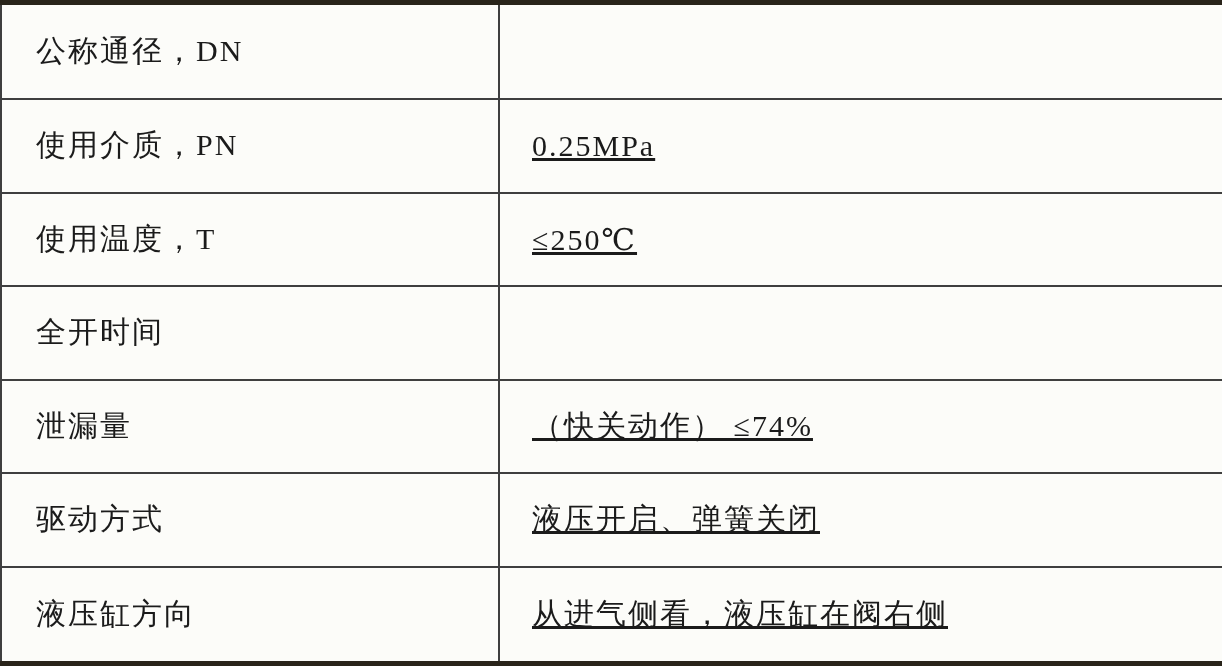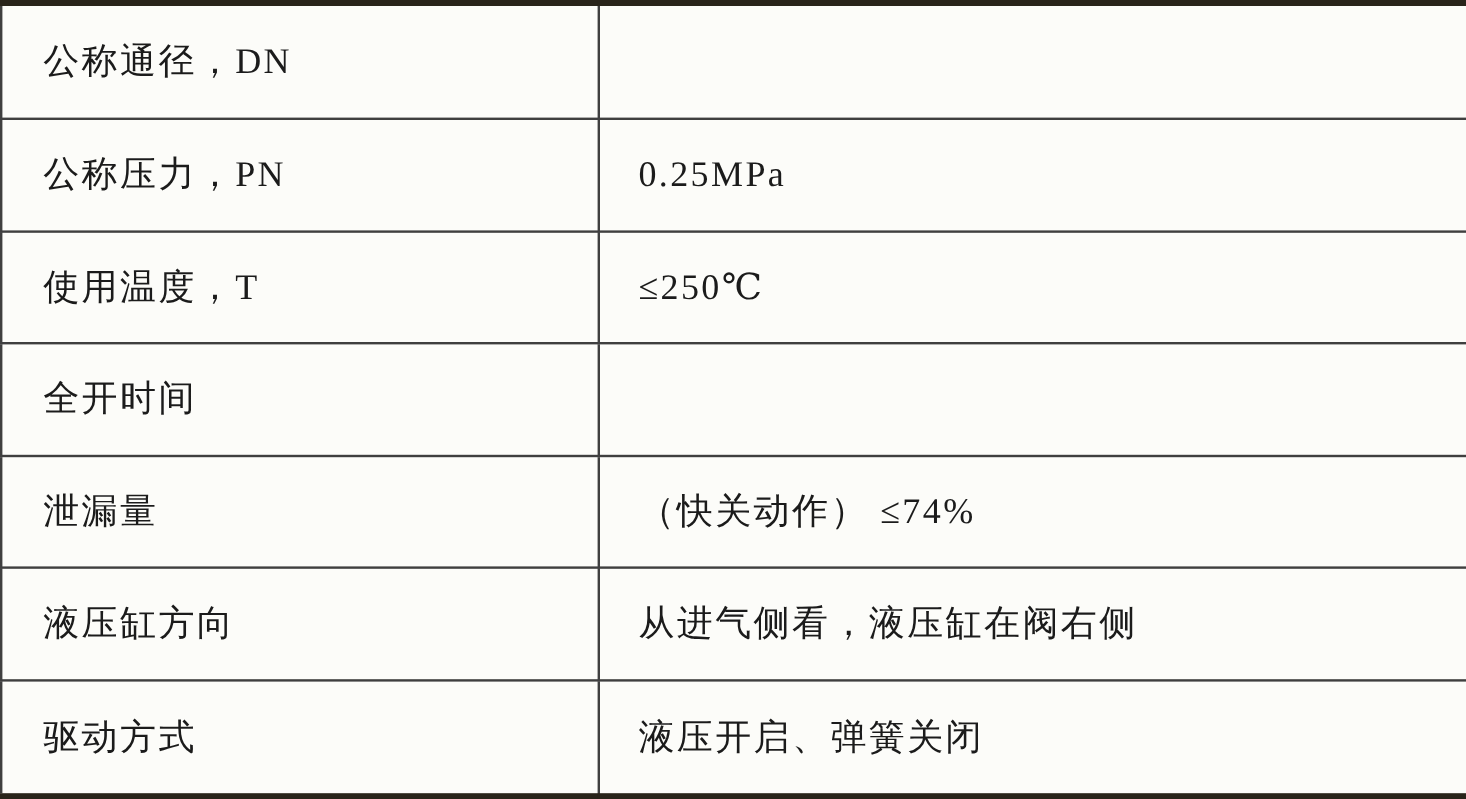--- a/index.html
+++ b/index.html
@@ -32,55 +32,55 @@
   col.c-value { width: 724px; }
   td {
     border: 2px solid #3f3f3f;
     vertical-align: middle;
     padding: 0;
     letter-spacing: 2px;
     white-space: nowrap;
     overflow: hidden;
   }
   td.param { padding-left: 34px; }
-  td.value { padding-left: 32px; }
+  td.value { padding-left: 32px; text-decoration: underline; }
 </style>
 </head>
 <body>
 
 <div class="doc">
   <table class="spec">
     <colgroup>
       <col class="c-param">
       <col class="c-value">
     </colgroup>
     <tbody>
       <tr>
         <td class="param">公称通径，DN</td>
         <td class="value"></td>
       </tr>
       <tr>
-        <td class="param">公称压力，PN</td>
+        <td class="param">使用介质，PN</td>
         <td class="value">0.25MPa</td>
       </tr>
       <tr>
         <td class="param">使用温度，T</td>
         <td class="value">≤250℃</td>
       </tr>
       <tr>
         <td class="param">全开时间</td>
         <td class="value"></td>
       </tr>
       <tr>
         <td class="param">泄漏量</td>
         <td class="value">（快关动作） ≤74%</td>
       </tr>
       <tr>
+        <td class="param">驱动方式</td>
+        <td class="value">液压开启、弹簧关闭</td>
+      </tr>
+      <tr>
         <td class="param">液压缸方向</td>
         <td class="value">从进气侧看，液压缸在阀右侧</td>
-      </tr>
-      <tr>
-        <td class="param">驱动方式</td>
-        <td class="value">液压开启、弹簧关闭</td>
       </tr>
     </tbody>
   </table>
 </div>
 
 </body></html>

